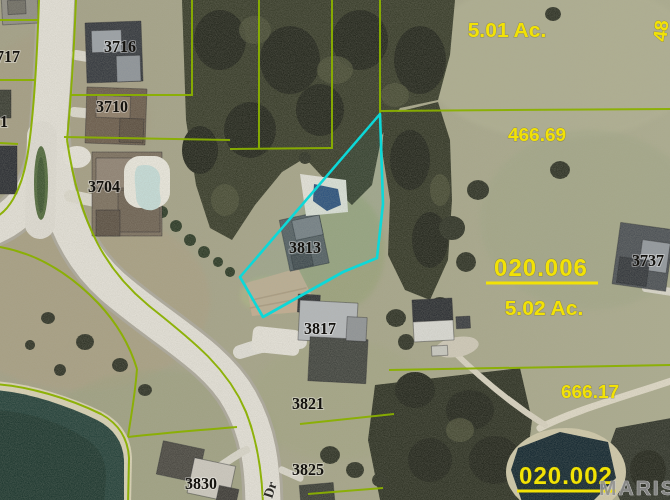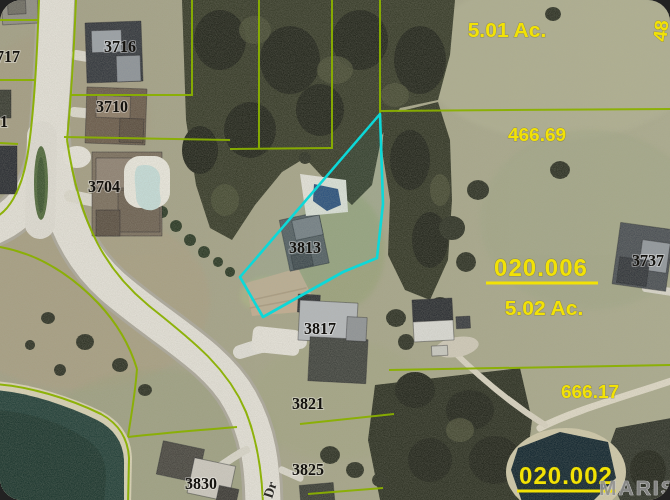--- a/index.html
+++ b/index.html
@@ -1,17 +1,17 @@
 <!DOCTYPE html>
 <html><head>
 <meta charset="utf-8">
 <style>
   html,body{margin:0;padding:0;background:#222;}
   .stage{position:relative;width:670px;height:500px;overflow:hidden;
-         font-family:"Liberation Sans",sans-serif;border-radius:22px;}
+         font-family:"Liberation Sans",sans-serif;}
   .stage svg{display:block;}
   text{user-select:none;}
   .house-num{font-family:"Liberation Serif",serif;font-weight:bold;font-size:16px;
              fill:#14120e;paint-order:stroke;stroke:#ffffff;stroke-opacity:.38;stroke-width:2px;}
   .ylabel{font-family:"Liberation Sans",sans-serif;font-weight:bold;fill:#f2e205;
           paint-order:stroke;stroke:#5a5200;stroke-opacity:.35;stroke-width:1px;}
   .yl-big{font-size:24px;letter-spacing:1px;}
   .yl-med{font-size:21px;}
   .yl-dim{font-size:19px;}
   .watermark{font-size:21px;font-weight:bold;fill:#8f8f8f;fill-opacity:.85;

